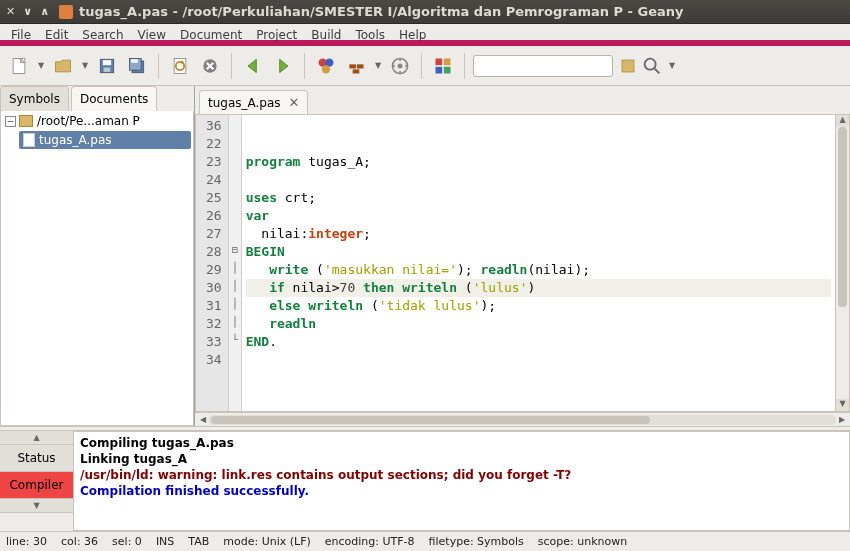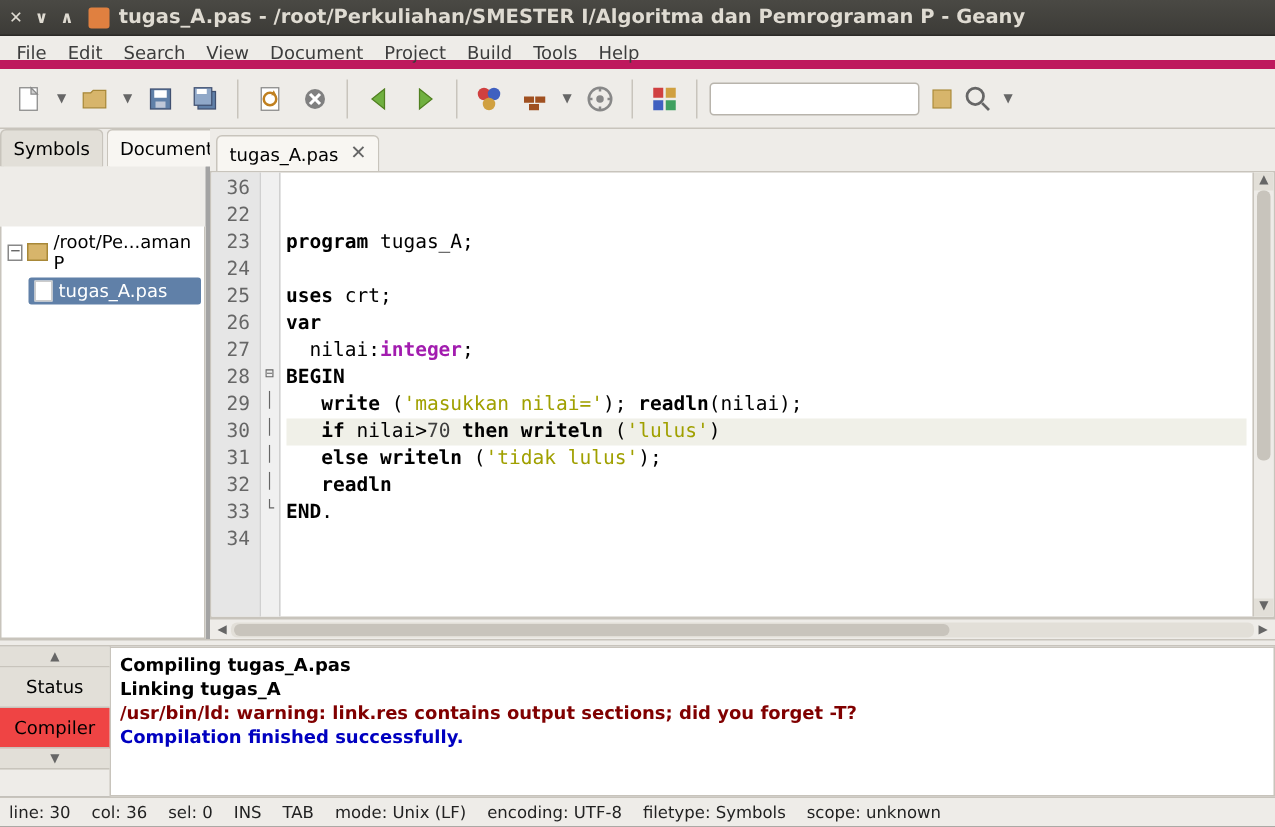--- a/index.html
+++ b/index.html
@@ -12,21 +12,21 @@
 .menubar .menu-item { padding: 2px 7px; cursor: pointer; }
 .toolbar { background: #eeece8; display: flex; align-items: center; padding: 4px 6px; height: 40px; gap: 4px; border-bottom: 1px solid #c8c4bc; }
 .toolbar .btn { width: 26px; height: 28px; display: flex; align-items: center; justify-content: center; cursor: pointer; border-radius: 3px; }
 .toolbar .btn svg { width: 20px; height: 20px; }
 .toolbar .dd { width: 10px; text-align:center; color:#666; font-size:8px; cursor:pointer; }
 .toolbar .sep { width: 1px; height: 26px; background: #c8c4bc; margin: 0 4px; }
 .toolbar input.search { height: 22px; width: 140px; border: 1px solid #b8b4ac; background: #fff; padding: 0 4px; font-size: 12px; border-radius: 3px; }
 .toolbar .search-go { width: 18px; height: 18px; margin-left: 2px; }
 .loupe { width: 22px; height: 22px; }
 .main { display: flex; flex: 1; background: #eeece8; min-height: 0; }
-.sidebar { width: 140px; display: flex; flex-direction: column; border-right: 3px solid #a3a3a3; gap: 40px; }
+.sidebar { width: 195px; display: flex; flex-direction: column; border-right: 1px solid #a3a3a3; }
 .side-tabs { display: flex; background: #eeece8; }
 .side-tab { padding: 5px 8px; font-size: 12px; border: 1px solid #c8c4bc; border-bottom: none; background: #e2dfd8; border-radius: 4px 4px 0 0; margin-right: 2px; cursor: pointer; }
 .side-tab.active { background: #f8f6f2; }
 .side-content { flex: 1; background: #fff; border: 1px solid #c8c4bc; border-top: none; padding: 2px; overflow: auto; }
 .tree-item { display: flex; align-items: center; padding: 1px 2px; font-size: 12px; cursor: pointer; }
 .tree-item .tree-toggle { width: 11px; height: 11px; border: 1px solid #888; display:flex; align-items:center; justify-content:center; font-size:9px; line-height:9px; margin-right: 3px; color:#444; }
 .tree-folder-icon { width: 14px; height: 12px; background: #d7b56b; border: 1px solid #a88838; margin-right: 4px; }
 .tree-file { display: flex; align-items: center; background: #6080a8; color: #fff; padding: 2px 4px; margin-left: 16px; margin-top: 2px; border-radius: 2px; cursor: pointer; }
 .tree-file .file-icon { width: 12px; height: 14px; background: #fff; border: 1px solid #ccc; margin-right: 4px; }
 .editor-area { flex: 1; display: flex; flex-direction: column; min-width: 0; }
@@ -34,22 +34,22 @@
 .editor-tab { display: flex; align-items: center; padding: 4px 8px; background: #f8f6f2; border: 1px solid #c8c4bc; border-bottom: none; border-radius: 4px 4px 0 0; font-size: 12px; }
 .editor-tab .close { margin-left: 8px; color: #666; cursor: pointer; font-size: 13px; }
 .editor-wrap { flex: 1; border: 1px solid #c8c4bc; background: #fff; display: flex; min-height: 0; position: relative; }
 .gutter { background: #e6e6e6; color: #666; text-align: right; padding: 2px 6px 2px 10px; font-family: "DejaVu Sans Mono", monospace; font-size: 13px; line-height: 18px; user-select: none; }
 .gutter div { height: 18px; }
 .fold-col { width: 14px; background: #f0f0f0; border-left: 1px solid #d0d0d0; border-right: 1px solid #d0d0d0; font-family: monospace; font-size: 10px; line-height: 18px; color: #666; }
 .fold-col div { height: 18px; text-align:center; }
 .code { flex: 1; font-family: "DejaVu Sans Mono", monospace; font-size: 13px; line-height: 18px; padding: 2px 4px; white-space: pre; overflow: hidden; }
 .code .line { height: 18px; }
 .code .hl-line { background: #f0f0e8; }
-.kw { color: #000000; font-weight: bold; }
-.type { color: #a21caf; font-weight: bold; }
+.kw { color: #15803d; font-weight: bold; }
+.type { color: #c2410c; font-weight: bold; }
 .num { color: #404040; }
 .str { color: #a0a000; }
 .scrollbar-v { width: 14px; background: #eeece8; border-left: 1px solid #c8c4bc; position: relative; }
 .scrollbar-v .thumb { position: absolute; left: 2px; right: 2px; top: 12px; height: 180px; background: #c8c4bc; border-radius: 4px; }
 .scrollbar-v .arr { position:absolute; left:0; right:0; height:12px; text-align:center; font-size:8px; color:#666; background:#e2dfd8; }
 .scrollbar-v .arr.top { top:0; }
 .scrollbar-v .arr.bot { bottom:0; }
 .hscroll { height: 14px; background: #eeece8; border-top: 1px solid #c8c4bc; display:flex; align-items:center; padding:0 2px; }
 .hscroll .track { flex:1; height:10px; background:#e2dfd8; border-radius:4px; position:relative; }
 .hscroll .thumb { position:absolute; left:2px; width:70%; top:1px; bottom:1px; background:#c8c4bc; border-radius:4px; }

